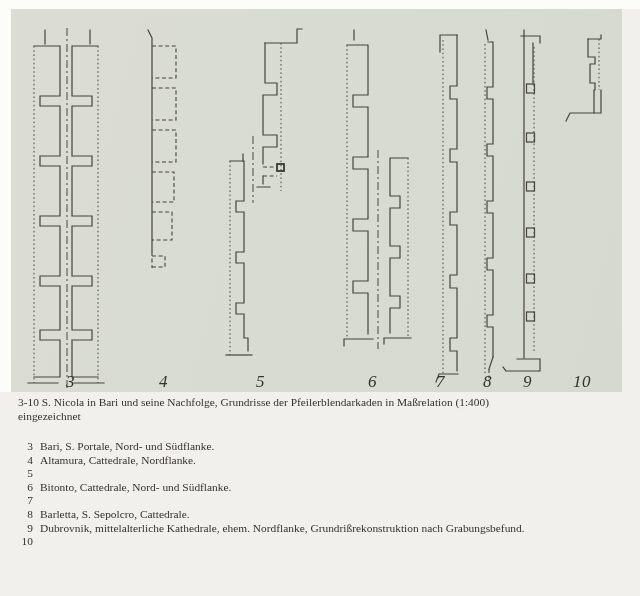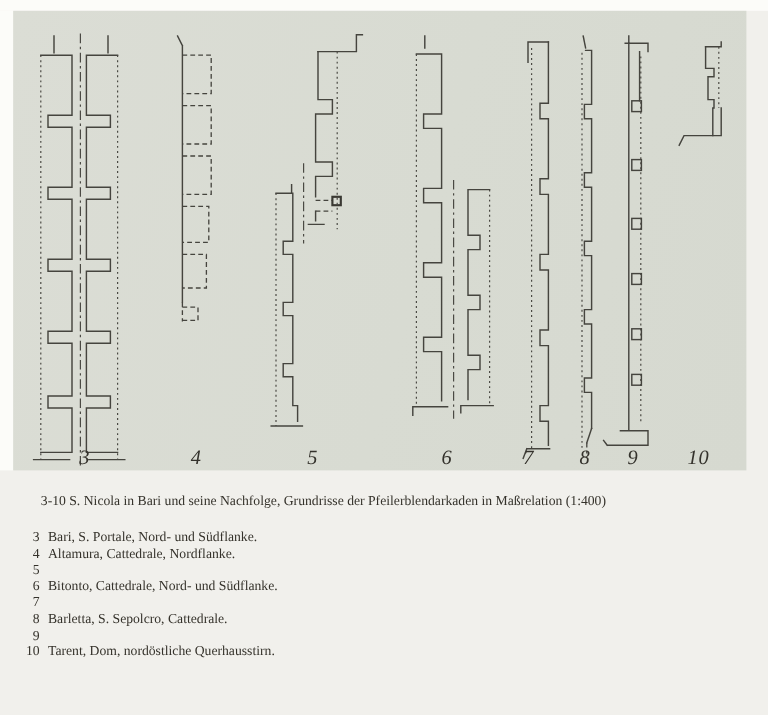--- a/index.html
+++ b/index.html
@@ -24,21 +24,21 @@
     letter-spacing:.5px;
   }
   .sln{stroke:#45443e;stroke-width:1.2;fill:none;stroke-linecap:square;}
   .dot{stroke:#4a4943;stroke-width:1;fill:none;stroke-dasharray:1.6 2.6;}
   .dsh{stroke:#45443e;stroke-width:1.1;fill:none;stroke-dasharray:4 2.6;}
   .dd{stroke:#4a4943;stroke-width:1;fill:none;stroke-dasharray:8 3 2 3;}
   .caption{
     position:absolute;left:18px;top:395px;width:612px;
     font-size:11.4px;line-height:14px;
   }
-  .caption p{margin:16px;white-space:nowrap;}
+  .caption p{margin:0;white-space:nowrap;}
   .entries{margin-top:17px;}
   .entry{display:flex;white-space:nowrap;line-height:13.6px;}
   .entry .num{width:15px;text-align:right;margin-right:7px;flex:none;}
 </style>
 </head>
 <body>
 
 <div class="page">
   <div class="margin-top"></div>
   <div class="margin-left"></div>
@@ -128,20 +128,21 @@
     <span class="plan-num" style="left:245px">5</span>
     <span class="plan-num" style="left:357px">6</span>
     <span class="plan-num" style="left:425px">7</span>
     <span class="plan-num" style="left:472px">8</span>
     <span class="plan-num" style="left:512px">9</span>
     <span class="plan-num" style="left:562px">10</span>
   </div>
 
   <div class="caption">
     <p>3-10  S. Nicola in Bari und seine Nachfolge, Grundrisse der Pfeilerblendarkaden in Maßrelation (1:400)</p>
+    <p>eingezeichnet</p>
 
     <div class="entries">
       <div class="entry">
         <span class="num">3</span>
         <span>Bari, S. Portale, Nord- und Südflanke.</span>
       </div>
       <div class="entry">
         <span class="num">4</span>
         <span>Altamura, Cattedrale, Nordflanke.</span>
       </div>
@@ -154,20 +155,20 @@
       </div>
       <div class="entry">
         <span class="num">7</span>
       </div>
       <div class="entry">
         <span class="num">8</span>
         <span>Barletta, S. Sepolcro, Cattedrale.</span>
       </div>
       <div class="entry">
         <span class="num">9</span>
+        <span>Dubrovnik, mittelalterliche Kathedrale, ehem. Nordflanke, Grundrißrekonstruktion nach Grabungsbefund.</span>
       </div>
       <div class="entry">
         <span class="num">10</span>
-        <span>Tarent, Dom, nordöstliche Querhausstirn.</span>
       </div>
     </div>
   </div>
 </div>
 
 </body></html>

